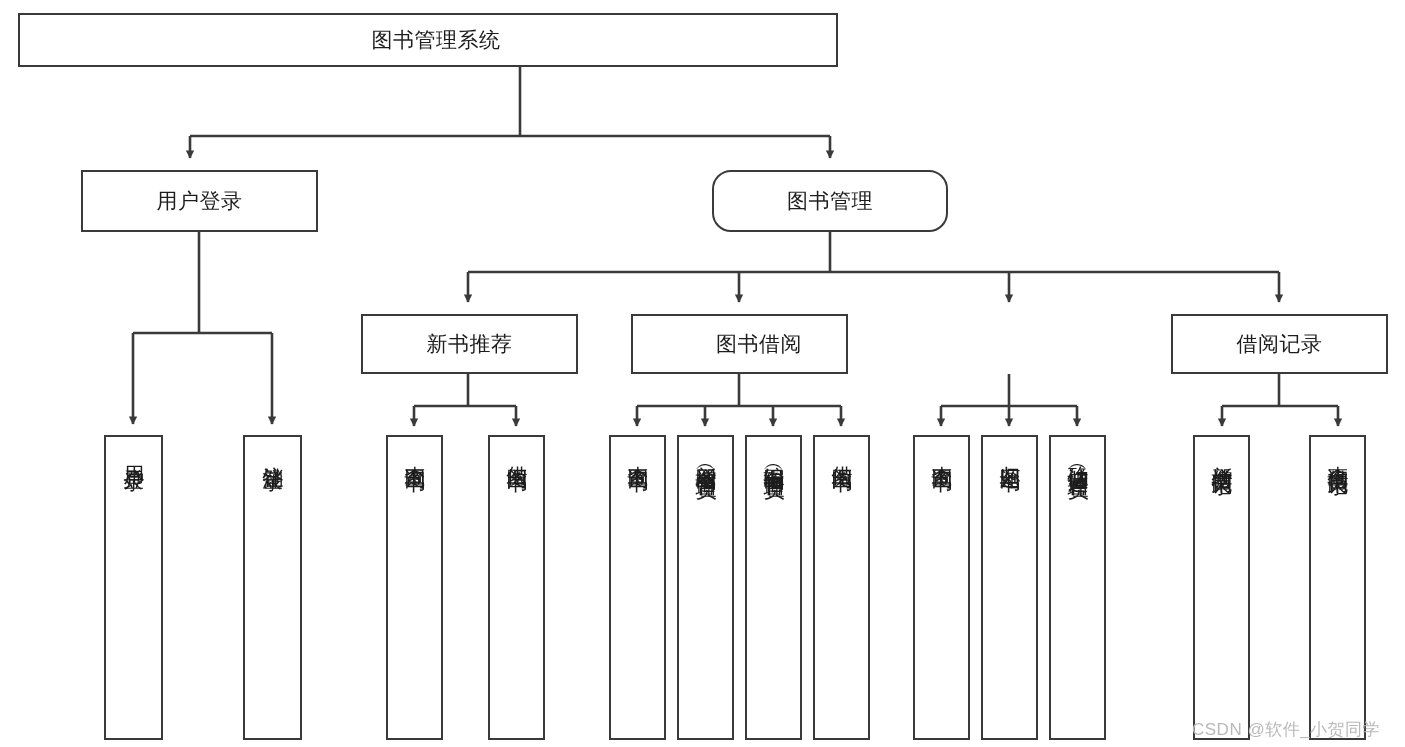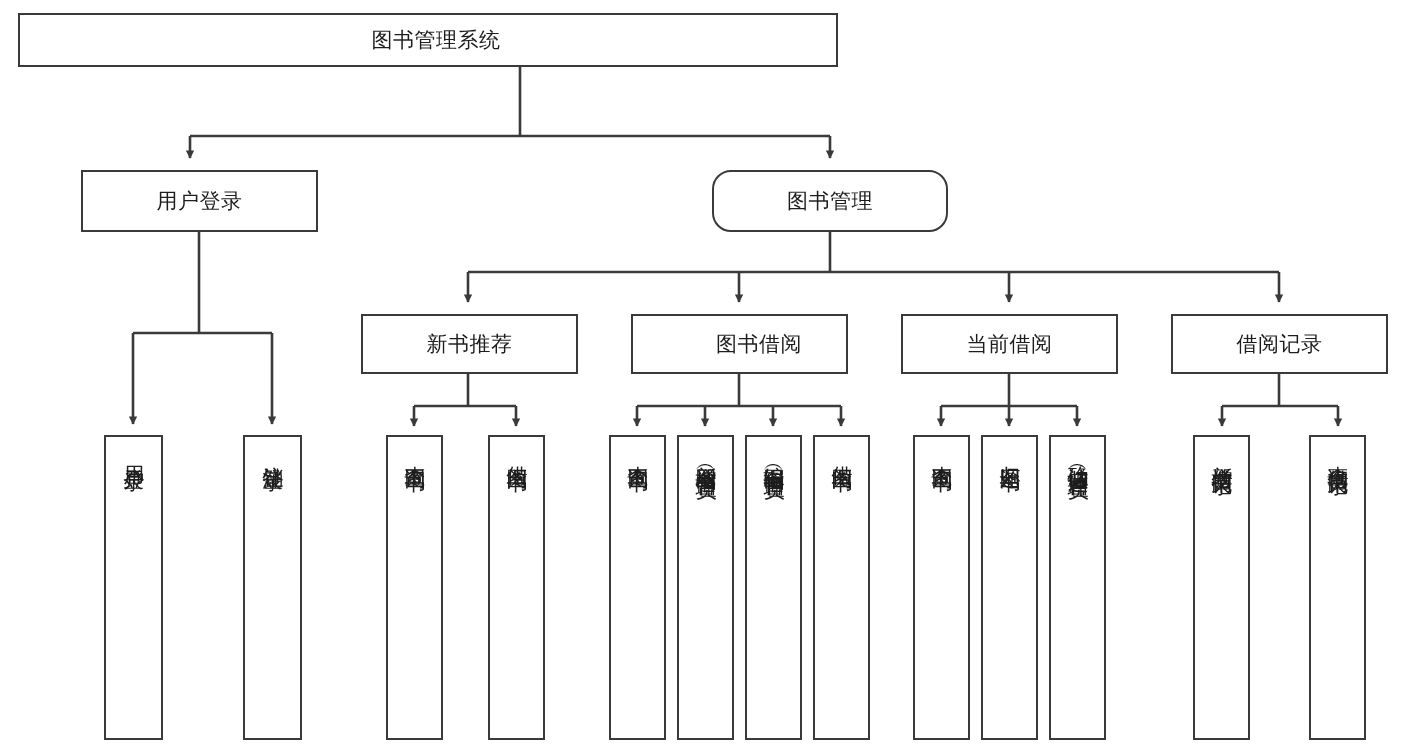--- a/index.html
+++ b/index.html
@@ -131,23 +131,20 @@
   <div class="node" style="left:712px; top:170px; width:236px; height:62px;border-radius:19px;">
     <span class="label">图书管理</span>
   </div>
 
   <div class="node" style="left:361px; top:314px; width:217px; height:60px;">
     <span class="label">新书推荐</span>
   </div>
   <div class="node" style="left:631px; top:314px; width:217px; height:60px;padding-left:39px;">
     <span class="label">图书借阅</span>
   </div>
-  <div class="node" style="left:901px; top:314px; width:217px; height:60px;">
-    <span class="label">当前借阅</span>
-  </div>
   <div class="node" style="left:1171px; top:314px; width:217px; height:60px;justify-content:center;">
     <span class="label">借阅记录</span>
   </div>
 
   <div class="node leaf" style="left:104px; top:435px; width:59px; height:305px;">
     <span class="label">用户登录</span>
   </div>
   <div class="node leaf" style="left:243px; top:435px; width:59px; height:305px;">
     <span class="label">注销登录</span>
   </div>
@@ -182,14 +179,15 @@
     <span class="label">确认归还（管理员）</span>
   </div>
 
   <div class="node leaf" style="left:1193px; top:435px; width:57px; height:305px;">
     <span class="label">新增借阅记录</span>
   </div>
   <div class="node leaf" style="left:1309px; top:435px; width:57px; height:305px;">
     <span class="label">查询借阅记录</span>
   </div>
 
+  <div class="watermark" style="left:1192px; top:718px;">CSDN @软件_小贺同学</div>
 
 </div>
 
 </body></html>

